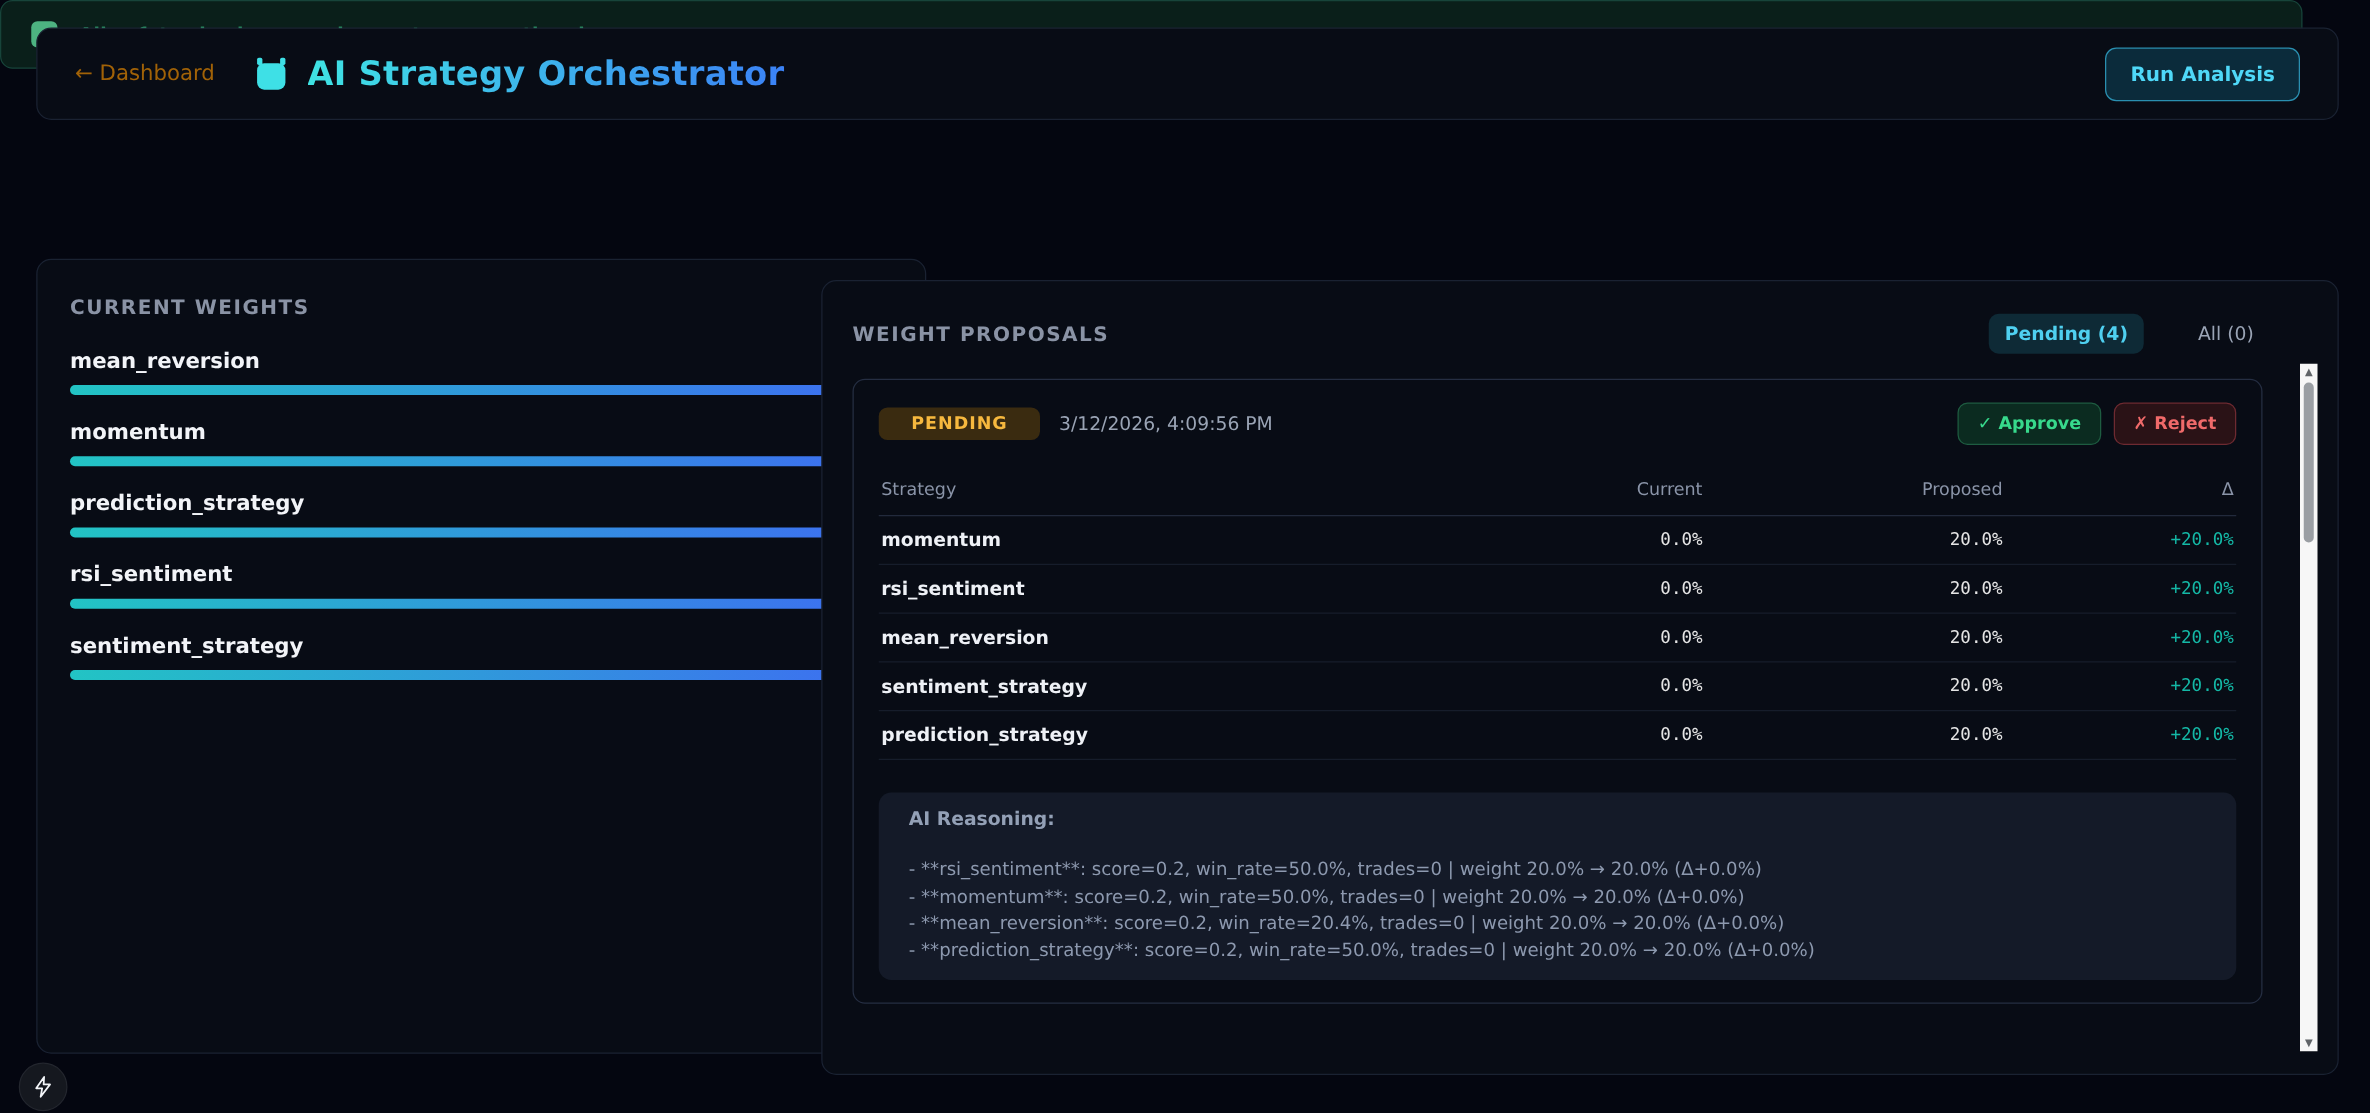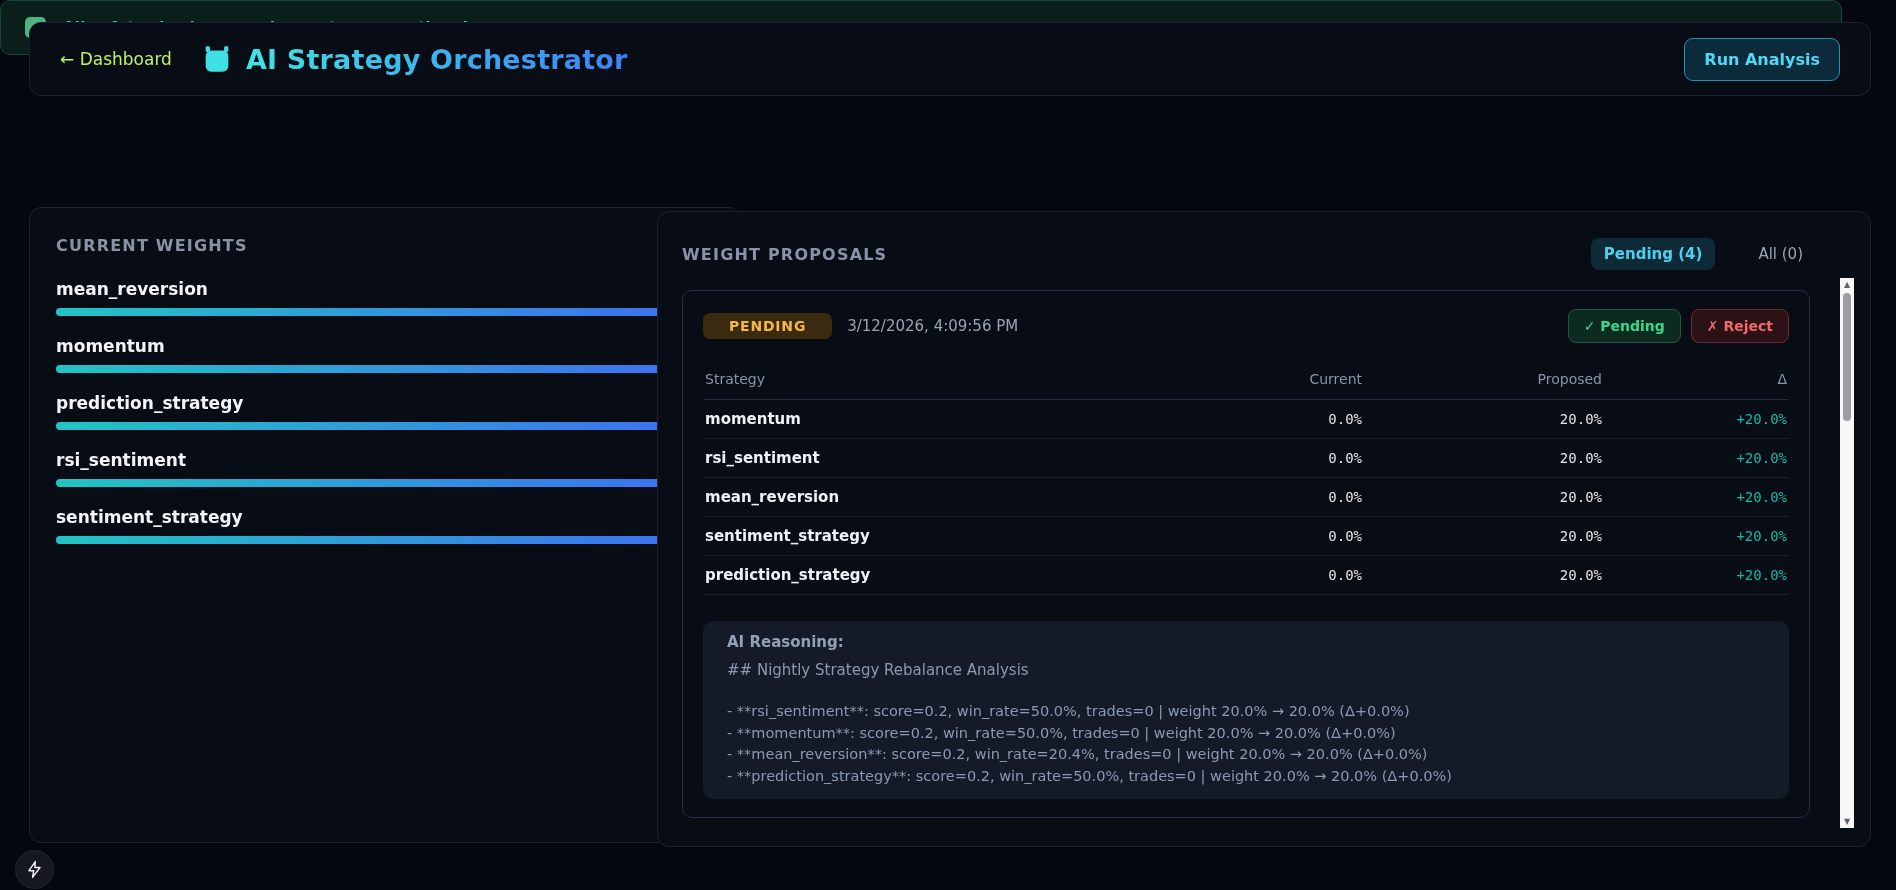--- a/index.html
+++ b/index.html
@@ -12,21 +12,21 @@
     overflow:hidden;
   }
   .panel {
     position:absolute;
     background:#080c15;
     border:1px solid #1a2232;
     border-radius:12px;
   }
   
   #header { left:29px; top:22px; width:1842px; height:74px; display:flex; align-items:center; padding:0 30px; }
-  .back-link { color:#bef264; font-size:17px; cursor:pointer; }
+  .back-link { color:#a16207; font-size:17px; cursor:pointer; }
   .robot { width:34px; height:34px; margin-left:28px; margin-right:12px; }
   .app-title {
     font-size:27px; font-weight:bold; letter-spacing:0.2px;
     background:linear-gradient(90deg,#3fe3e3 0%,#3b82f6 100%);
     -webkit-background-clip:text; background-clip:text; color:transparent;
   }
   .spacer { flex:1; }
   .run-btn {
     background:#0b2b3b; border:1px solid #2a8fb0; color:#4fd8f8;
     font-size:16px; font-weight:bold; padding:11px 19px; border-radius:9px;
@@ -50,21 +50,21 @@
   #weights-list { margin-top:24px; }
   .weight-row { margin-bottom:20px; }
   .weight-head { display:flex; justify-content:space-between; align-items:baseline; margin-bottom:9px; }
   .weight-name { font-size:17px; font-weight:bold; color:#f2f4f8; }
   .weight-val { font-size:15px; font-weight:bold; color:#dfe3ea; }
   .weight-bar {
     height:8px; border-radius:5px; width:100%;
     background:linear-gradient(90deg,#22c4c4 0%,#3e6cf2 100%);
   }
   
-  #proposals-panel { left:657px; top:211px; width:1214px; height:636px; padding:26px 24px; overflow:hidden; }
+  #proposals-panel { left:657px; top:224px; width:1214px; height:636px; padding:26px 24px; overflow:hidden; }
   .proposals-head { display:flex; align-items:center; }
   .tabs { margin-left:auto; display:flex; align-items:center; gap:30px; margin-right:30px; }
   .tab { font-size:15px; color:#9aa4b5; padding:7px 13px; border-radius:8px; cursor:pointer; }
   .tab.active { background:#0e2a36; color:#4fd0f0; font-weight:bold; }
   .cards { margin-top:20px; padding-right:36px; }
   .card { border:1px solid #252e42; border-radius:10px; padding:18px 20px; }
   .card-head { display:flex; align-items:center; }
   .badge {
     background:#3a2b10; color:#f6b83e; font-size:14px; font-weight:bold;
     letter-spacing:0.8px; padding:5px 26px; border-radius:7px;
@@ -191,21 +191,21 @@
 </div>
   </div>
 
   <div class="cards">
 
     <div class="card">
       <div class="card-head">
         <span class="badge">PENDING</span>
         <span class="timestamp">3/12/2026, 4:09:56 PM</span>
         <span class="card-actions">
-          <button class="approve-btn">✓ Pending</button>
+          <button class="approve-btn">✓ Approve</button>
           <button class="reject-btn">✗ Reject</button>
         </span>
       </div>
 
       <div class="ptable">
         <div class="trow head">
           <span class="c1">Strategy</span>
           <span class="c2">Current</span>
           <span class="c3">Proposed</span>
           <span class="c4">Δ</span>
@@ -243,21 +243,20 @@
     <span class="c1">prediction_strategy</span>
     <span class="c2 mono">0.0%</span>
     <span class="c3 mono">20.0%</span>
     <span class="c4 mono delta">+20.0%</span>
   </div>
 </div>
       </div>
 
       <div class="reasoning">
         <div class="rlabel">AI Reasoning:</div>
-        <div class="rheading">## Nightly Strategy Rebalance Analysis</div>
         <div class="rlines">
   <div class="rline">- **rsi_sentiment**: score=0.2, win_rate=50.0%, trades=0 | weight 20.0% → 20.0% (Δ+0.0%)</div>
 
   <div class="rline">- **momentum**: score=0.2, win_rate=50.0%, trades=0 | weight 20.0% → 20.0% (Δ+0.0%)</div>
 
   <div class="rline">- **mean_reversion**: score=0.2, win_rate=20.4%, trades=0 | weight 20.0% → 20.0% (Δ+0.0%)</div>
 
 
   <div class="rline">- **prediction_strategy**: score=0.2, win_rate=50.0%, trades=0 | weight 20.0% → 20.0% (Δ+0.0%)</div>
 </div>

